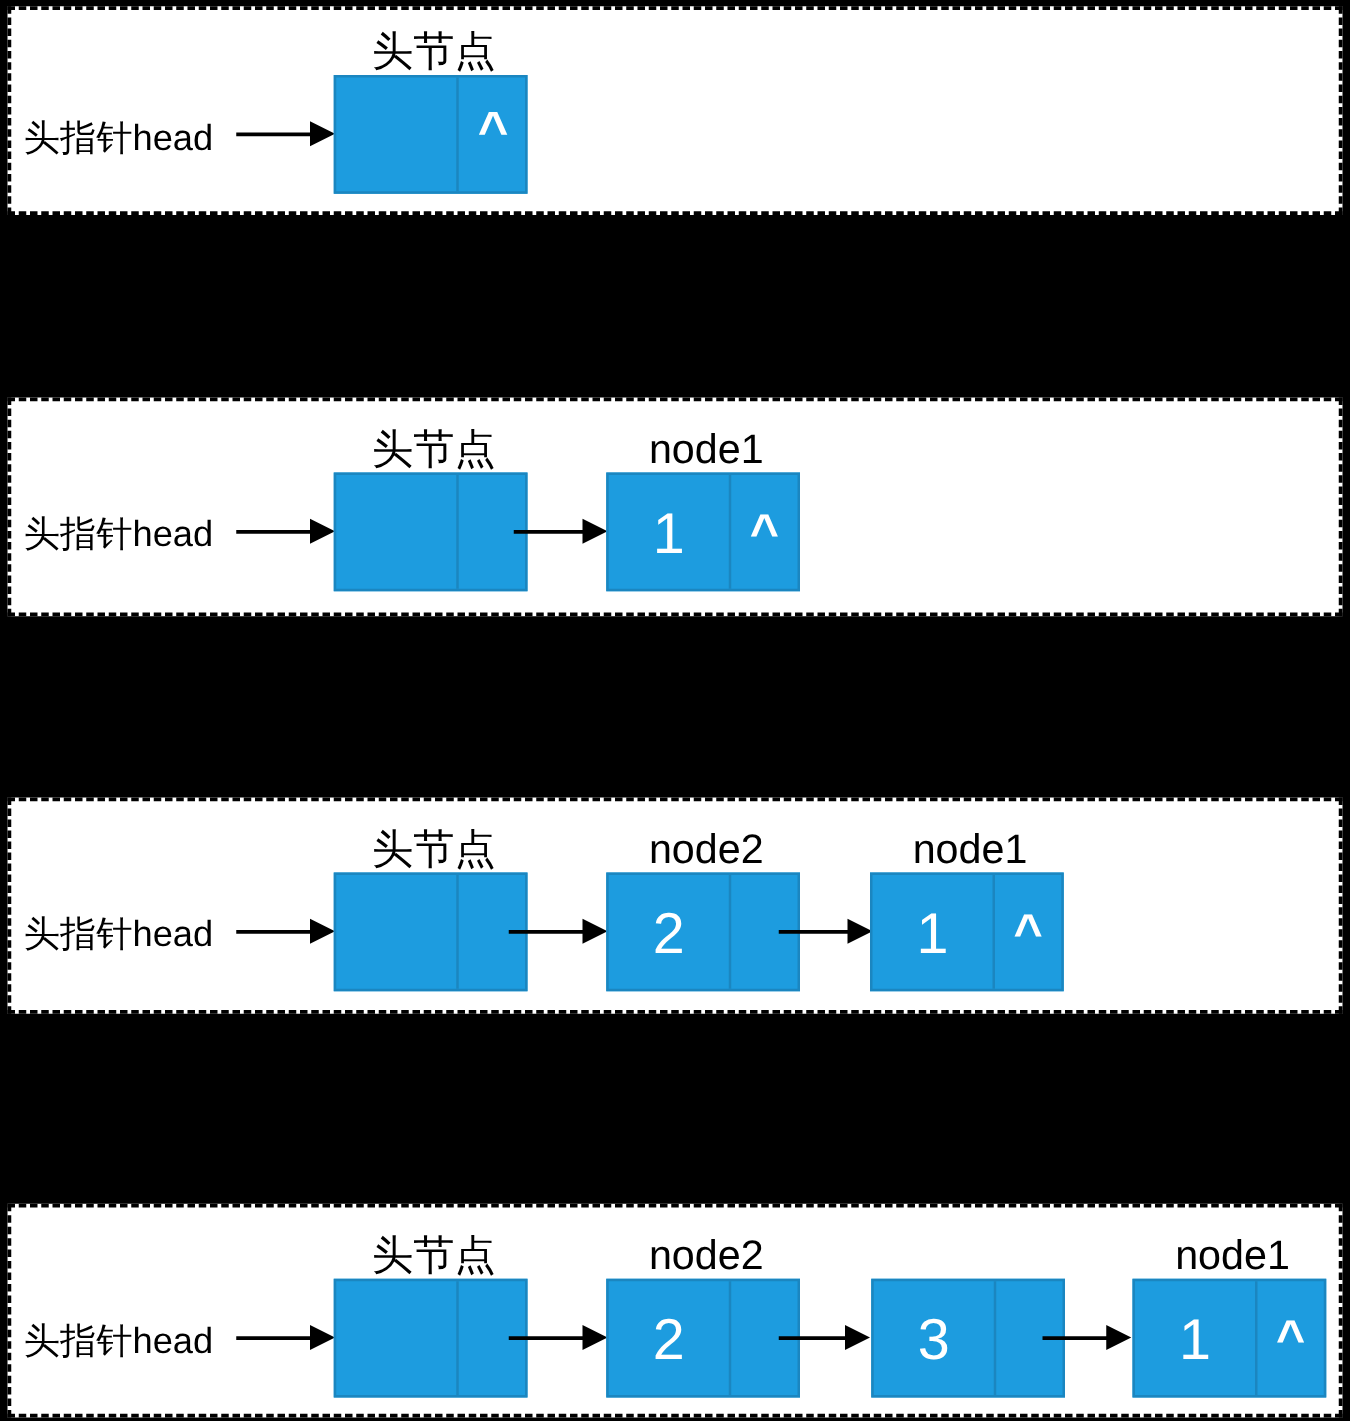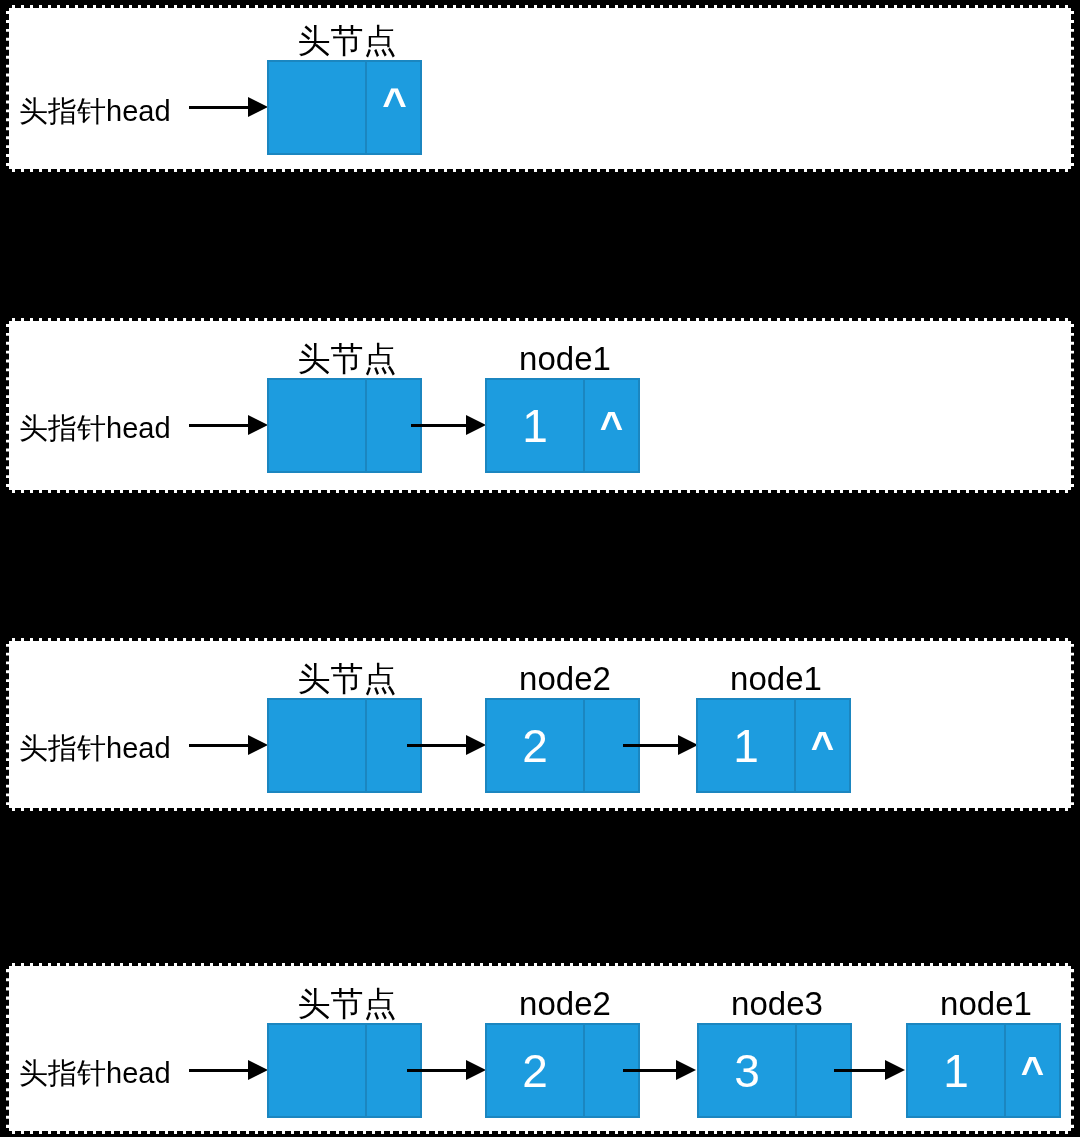--- a/index.html
+++ b/index.html
@@ -228,21 +228,20 @@
     <div class="node" style="left:476px; top:57px; width:155px; height:95px;">
       <div class="cell data">2</div>
       <div class="cell next"></div>
     </div>
 
     <div class="arrow" style="left:614px; top:104px; width:74px;">
       <div class="shaft" style="width:56px;"></div>
       <div class="head" style="left:53px;"></div>
     </div>
 
-    <div class="caption" style="left:688px; top:21px; width:160px;">node3</div>
 
     <div class="node" style="left:688px; top:57px; width:155px; height:95px;">
       <div class="cell data">3</div>
       <div class="cell next"></div>
     </div>
 
     <div class="arrow" style="left:825px; top:104px; width:72px;">
       <div class="shaft" style="width:54px;"></div>
       <div class="head" style="left:51px;"></div>
     </div>

